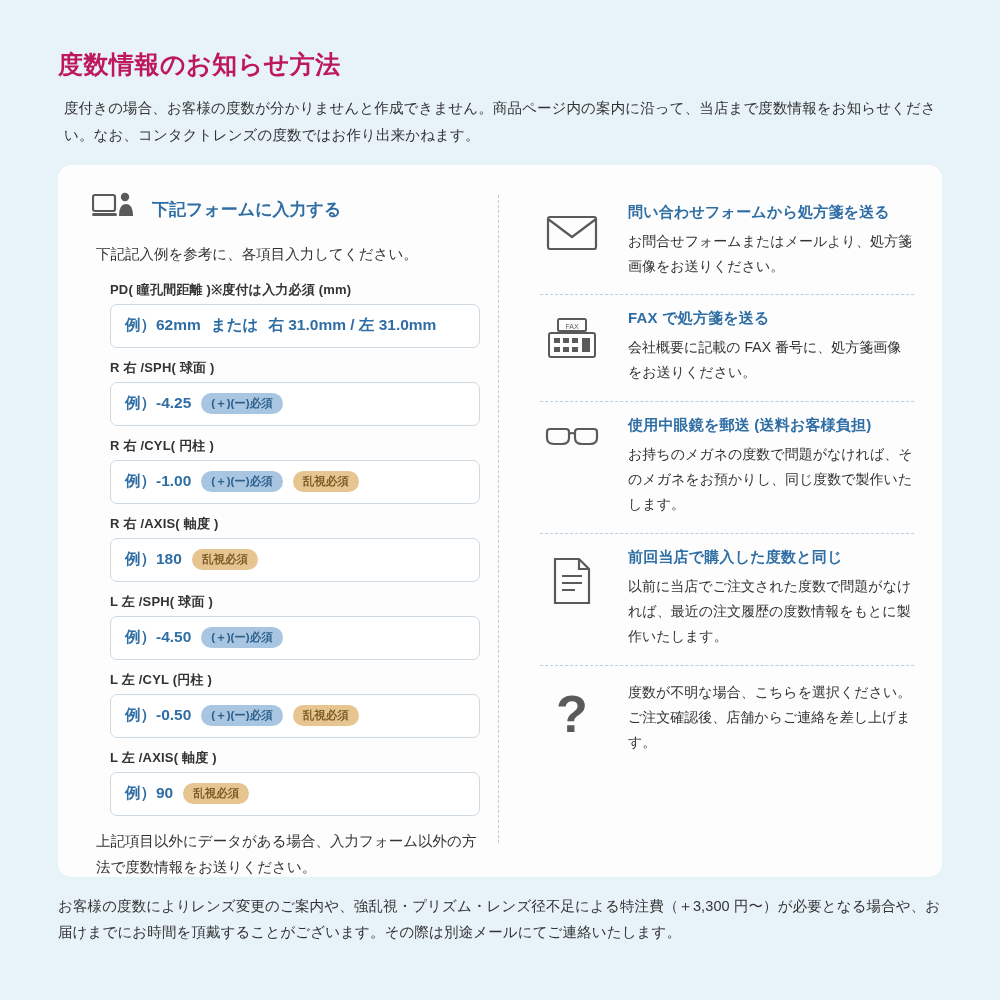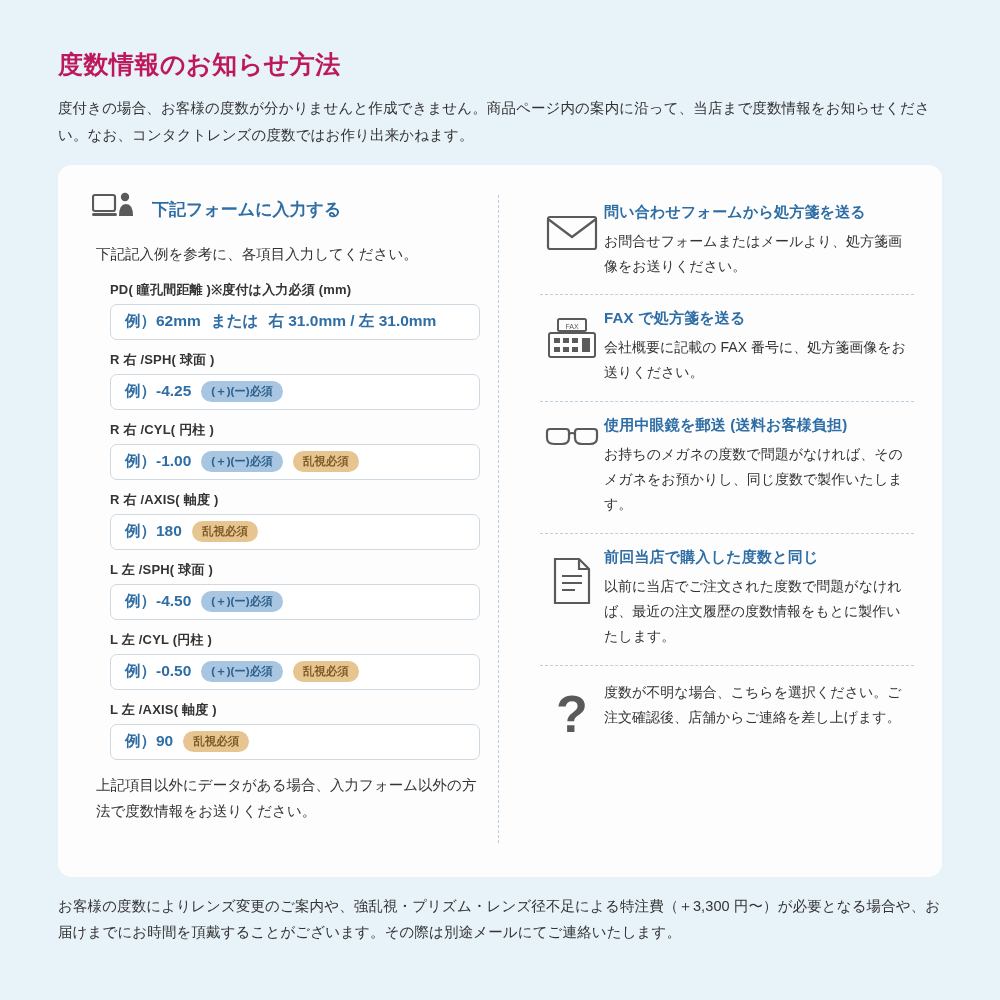--- a/index.html
+++ b/index.html
@@ -20,21 +20,21 @@
     color:#be185d;
     font-size:25px;
     font-weight:bold;
     letter-spacing:0.5px;
     margin:0 0 14px 0;
   }
   .intro {
     font-size:14.5px;
     line-height:1.85;
     color:#333;
-    margin:0 0 16px 0;
+    margin:0 0 16px 6px;
     letter-spacing:0.1px;
   }
   .card {
     background:#fdfdfd;
     border-radius:14px;
     width:884px;
     height:712px;
     display:flex;
     position:relative;
   }
@@ -66,21 +66,21 @@
     font-size:14.5px; color:#333; margin:0 0 16px 4px;
   }
   .field-label {
     font-size:13px; color:#333; font-weight:bold;
     margin:0 0 5px 18px; letter-spacing:0.2px;
   }
   .input-box {
     border:1px solid #cfd9e2;
     border-radius:7px;
     background:#fff;
-    height:36px;
+    height:44px;
     margin:0 0 11px 18px;
     display:flex; align-items:center;
     padding:0 14px;
     gap:10px;
   }
   .eg {
     color:#2f6ea5;
     font-weight:bold;
     font-size:15.5px;
     white-space:nowrap;
@@ -96,20 +96,21 @@
   .pill-blue { background:#a8c6e2; color:#2d5f8a; }
   .pill-orange { background:#e7c591; color:#7d5a24; }
   .lc-foot {
     font-size:14.5px; line-height:1.85; color:#333;
     margin:12px 0 0 4px;
   }
 
   
   .r-item {
     display:flex;
+    gap:24px;
     padding:14px 0 16px 0;
     border-bottom:1px dashed #b9cfe0;
   }
   .r-item:last-child { border-bottom:none; }
   .r-icon {
     width:64px; min-width:64px;
     display:flex; align-items:flex-start; justify-content:center;
     padding-top:8px;
     color:#5a5a5a;
   }

